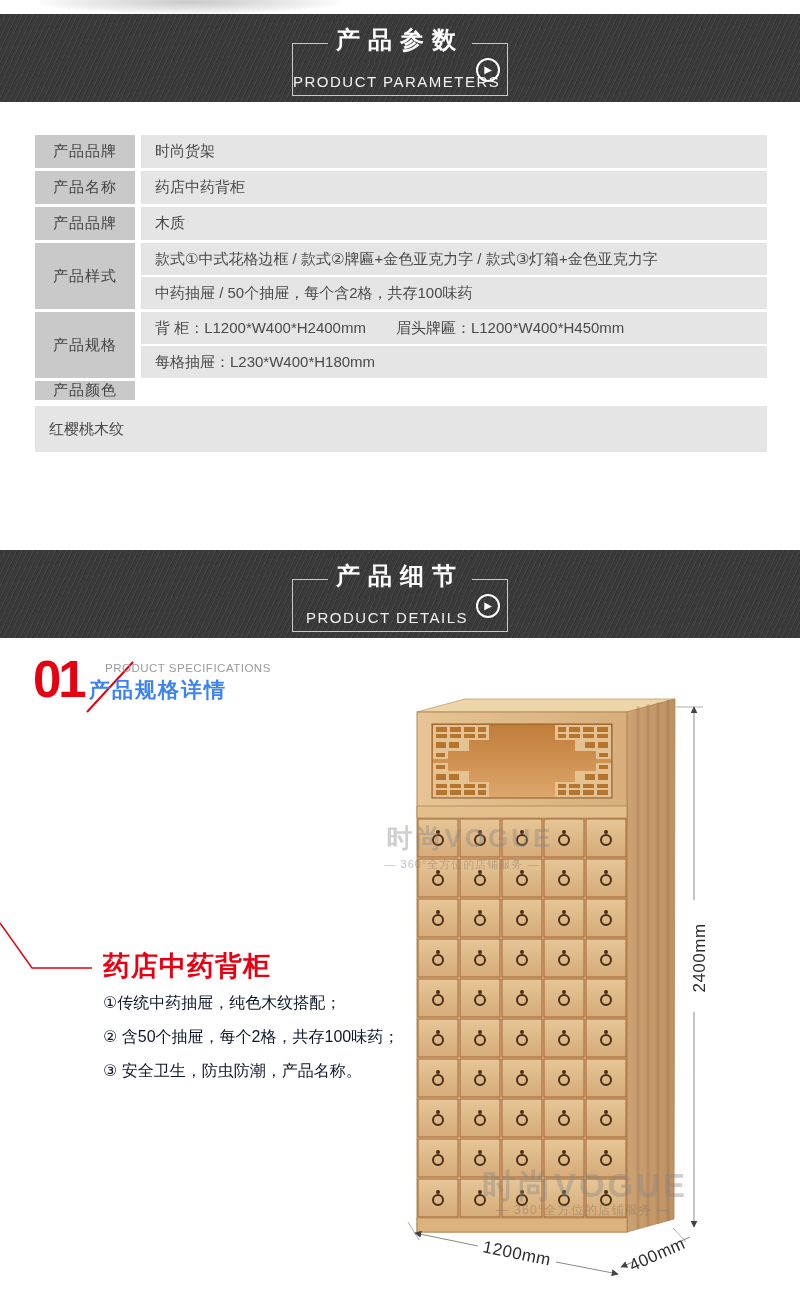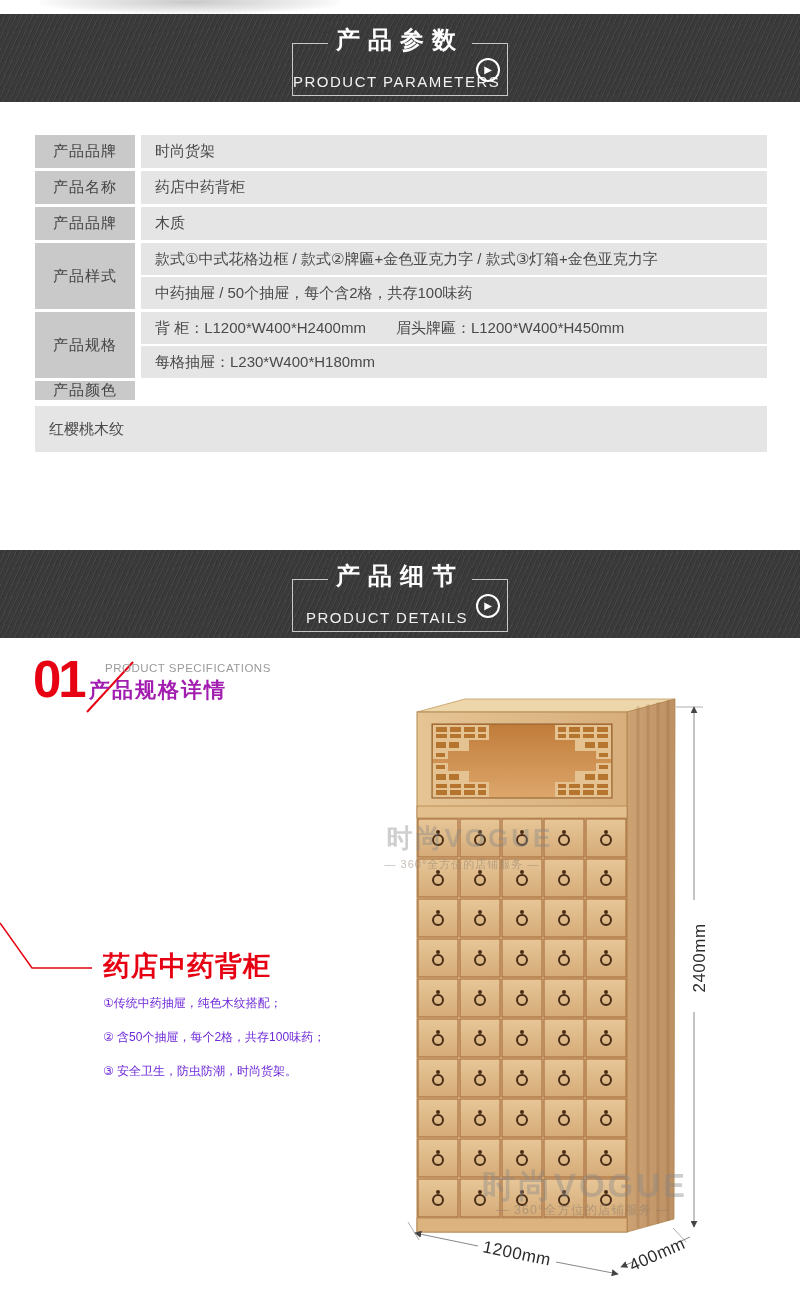--- a/index.html
+++ b/index.html
@@ -36,27 +36,27 @@
   .r-single { height:33px; }
   .r-double { height:66px; }
   .r-color  { height:71px;flex-direction:column; }
 
   
   .sec-num { position:absolute; left:33px; top:654px; font-size:51px; line-height:52px;
     font-weight:bold; color:#e60012; letter-spacing:-3px; }
   .sec-slash { position:absolute; left:85px; top:658px; }
   .sec-eyebrow { position:absolute; left:105px; top:662px; font-size:11.5px; color:#9a9a9a; letter-spacing:.5px; }
   .sec-title { position:absolute; left:89px; top:676px; font-size:21px; font-weight:bold;
-    color:#a21caf; letter-spacing:2px; }
+    color:#3b82f6; letter-spacing:2px; }
 
   
   .callout-svg { position:absolute; left:0; top:915px; }
   .product-title { position:absolute; left:103px; top:948px; font-size:27px; font-weight:bold;
     color:#e60012; letter-spacing:1px; }
-  .bullets { position:absolute; left:103px; top:986px; font-size:12px; color:#6d28d9; line-height:34px; }
+  .bullets { position:absolute; left:103px; top:986px; font-size:16px; color:#0f172a; line-height:34px; }
 
   
   .cabinet-svg { position:absolute; left:380px; top:685px; }
   .wm-brand { font-weight:bold; fill:rgba(135,135,135,.40); letter-spacing:3px; }
   .wm-tag { fill:rgba(140,125,110,.50); letter-spacing:1px; }
   .dim-label { fill:#2c2c2c; font-size:17px; letter-spacing:.5px; }
 </style>
 </head>
 <body>
 
@@ -129,21 +129,21 @@
   <div class="sec-title">产品规格详情</div>
 
   <svg class="callout-svg" width="120" height="60">
     <polyline points="0,8 32,53 92,53" fill="none" stroke="#e60012" stroke-width="1.5"></polyline>
   </svg>
 
   <div class="product-title">药店中药背柜</div>
   <div class="bullets">
     <div>①传统中药抽屉，纯色木纹搭配；</div>
     <div>② 含50个抽屉，每个2格，共存100味药；</div>
-    <div>③ 安全卫生，防虫防潮，时尚货架。</div>
+    <div>③ 安全卫生，防虫防潮，产品名称。</div>
   </div>
 
   <svg class="cabinet-svg" width="420" height="600" viewBox="380 685 420 600">
     <defs>
       <linearGradient id="woodFront" x1="0" y1="0" x2="1" y2="0">
         <stop offset="0" stop-color="#e6c494"></stop>
           <stop offset="1" stop-color="#d7ae7c"></stop>
       </linearGradient>
       <linearGradient id="interiorGrad" x1="0" y1="0" x2="0" y2="1">
         <stop offset="0" stop-color="#c07c39"></stop>

